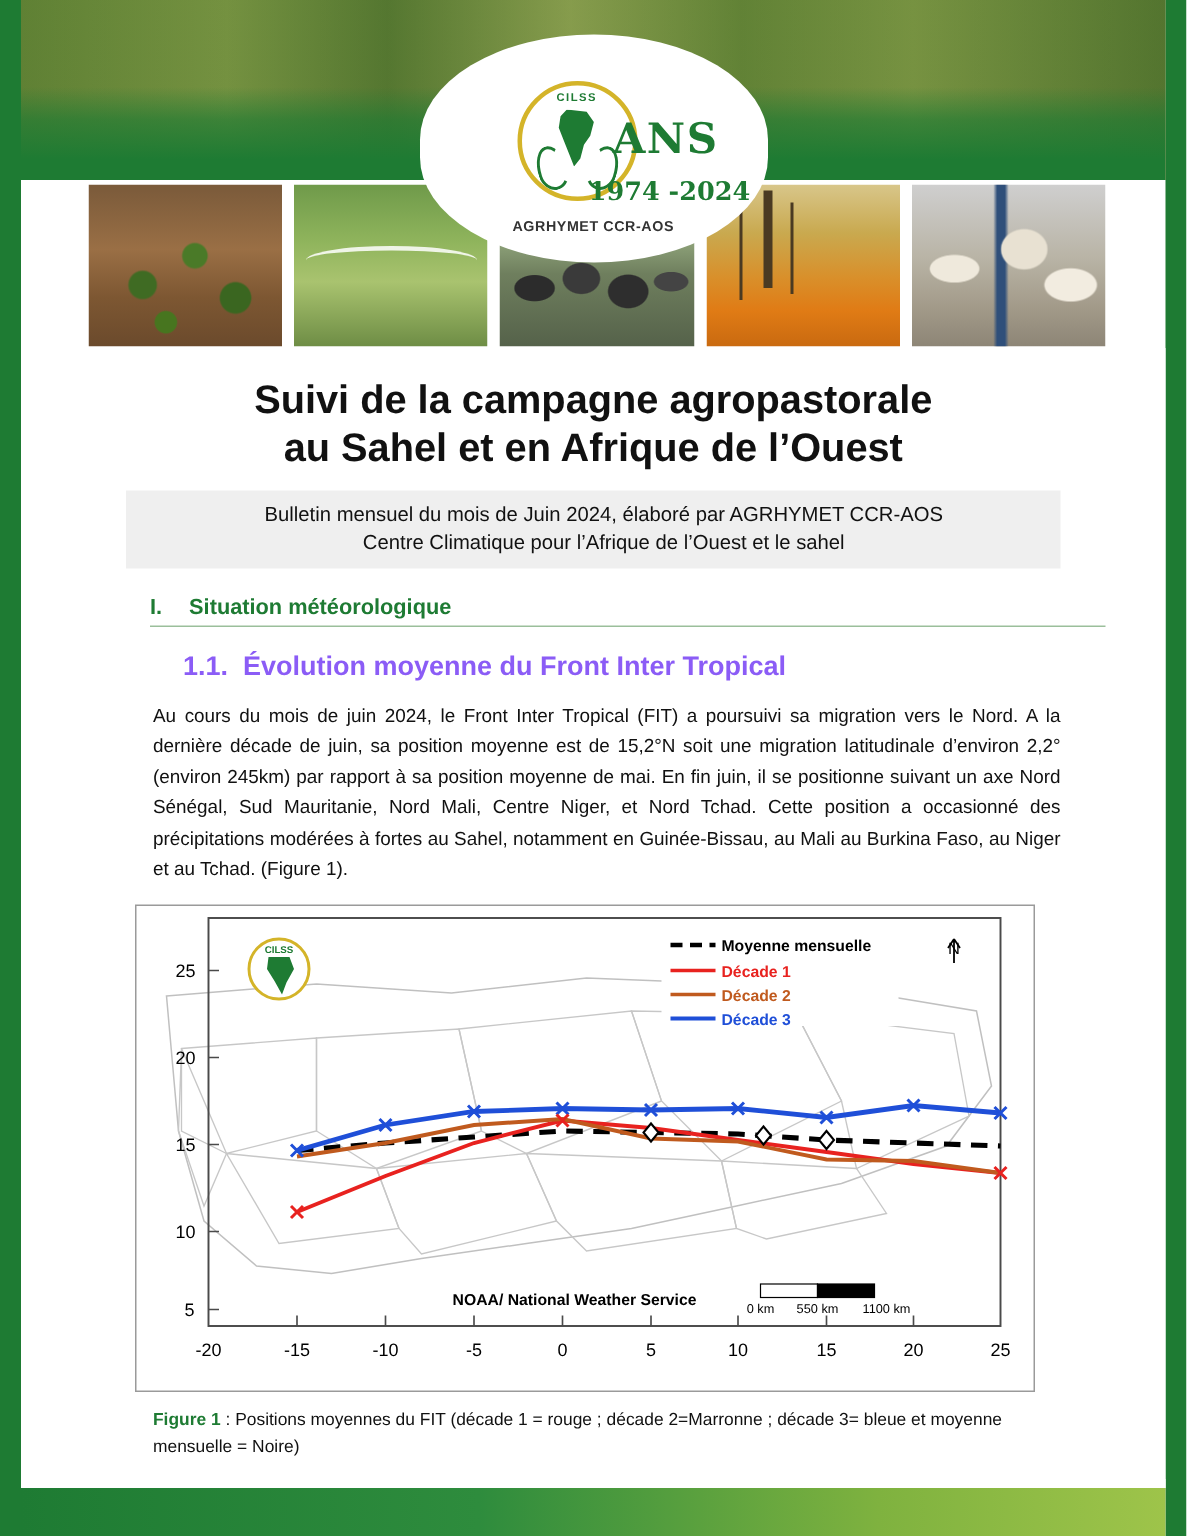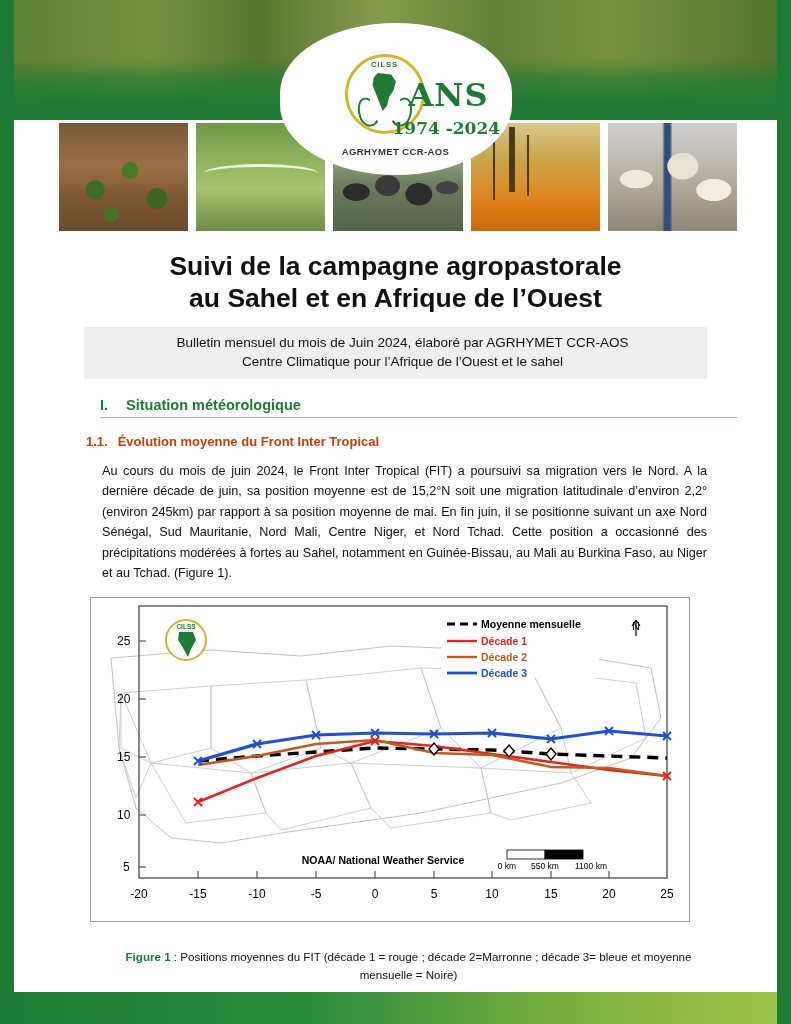--- a/index.html
+++ b/index.html
@@ -88,21 +88,21 @@
     font-style: italic;
     color: #d4b429;
     letter-spacing: -4px;
     line-height: 1;
     font-family: "DejaVu Serif", serif;
   }
   .logo-ans {
     position: absolute;
     left: 128px;
     top: 52px;
-    font-size: 32px;
+    font-size: 28px;
     font-weight: bold;
     color: #1e7b33;
     font-family: "DejaVu Serif", serif;
     letter-spacing: 1px;
   }
   .logo-years {
     position: absolute;
     left: 112px;
     top: 94px;
     font-size: 17px;
@@ -262,24 +262,24 @@
     margin: 18px 40px 0 86px;
     font-size: 14.5px;
     font-weight: bold;
     color: #1e7b33;
     border-bottom: 1.2px solid #9bbf9b;
     padding-bottom: 4px;
     display: flex;
     gap: 18px;
   }
   .subsection-head {
-    margin: 16px 40px 0 72px;
-    font-size: 13px;
-    font-weight: bold;
-    color: #c2410c;
+    margin: 16px 40px 0 108px;
+    font-size: 18px;
+    font-weight: bold;
+    color: #8b5cf6;
     display: flex;
     gap: 10px;
   }
 
   .para {
     margin: 12px 70px 0 88px;
     font-size: 12.6px;
     line-height: 1.62;
     text-align: justify;
     color: #111;
@@ -290,25 +290,24 @@
     position: relative;
     margin: 14px 0 0 76px;
     width: 600px;
     height: 325px;
     border: 1px solid #9a9a9a;
     background: #ffffff;
     box-sizing: border-box;
   }
   .figure svg { display: block; }
   .fig-caption {
-    margin: 26px 62px 0 88px;
+    margin: 10px 62px 0 88px;
     font-size: 11.6px;
     line-height: 1.5;
     color: #111;
-    text-align: center;
   }
   .fig-caption b { color: #1e7b33; }
 
   
   .footer {
     position: absolute;
     left: 14px;
     bottom: 0;
     width: 763px;
     height: 32px;

